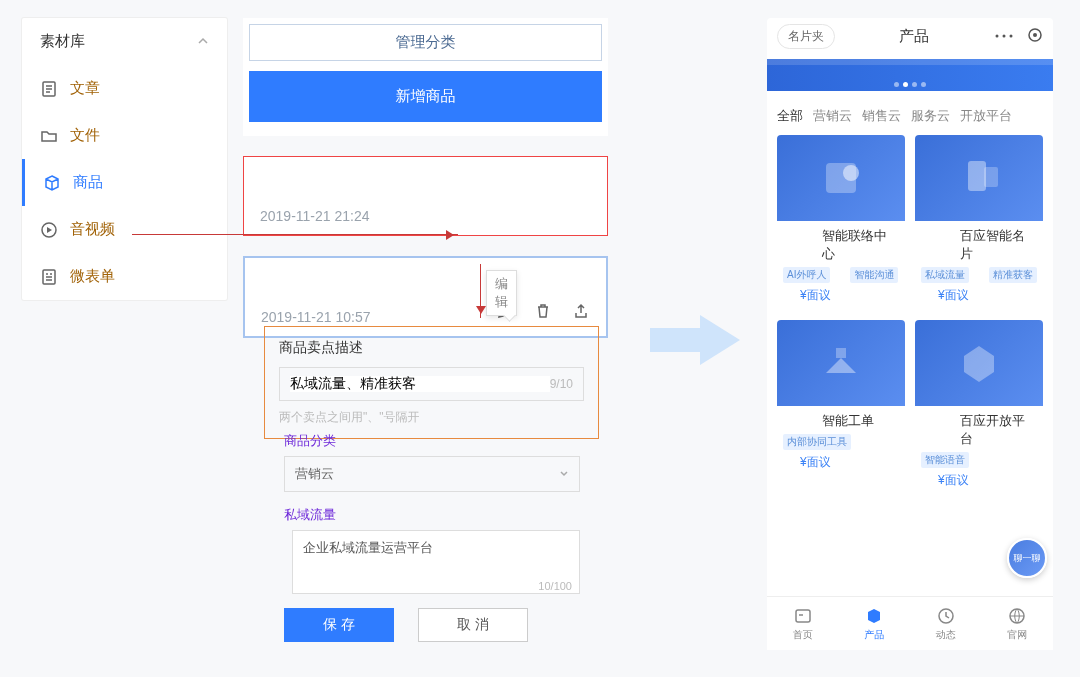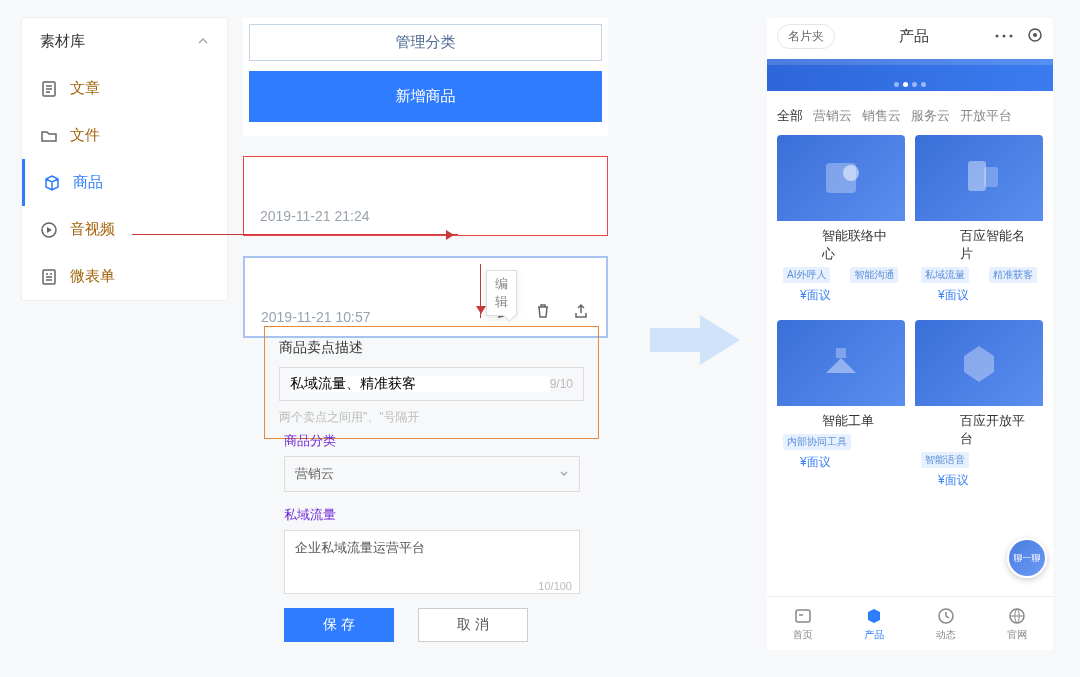--- a/index.html
+++ b/index.html
@@ -191,21 +191,21 @@
 .form-below .textarea {
   border: 1px solid #ddd;
   width: 100%;
   height: 64px;
   padding: 8px 10px;
   font-size: 13px;
   color: #555;
   resize: none;
   position: relative;
 }
-.ta-wrap { position: relative; }
+.ta-wrap { position: relative; margin-left: 8px; }
 .ta-counter { position: absolute; right: 8px; bottom: 6px; color: #bbb; font-size: 11px; }
 
 .form-buttons {
   position: absolute;
   left: 284px;
   top: 608px;
   display: flex;
   gap: 24px;
 }
 .form-buttons .save {

